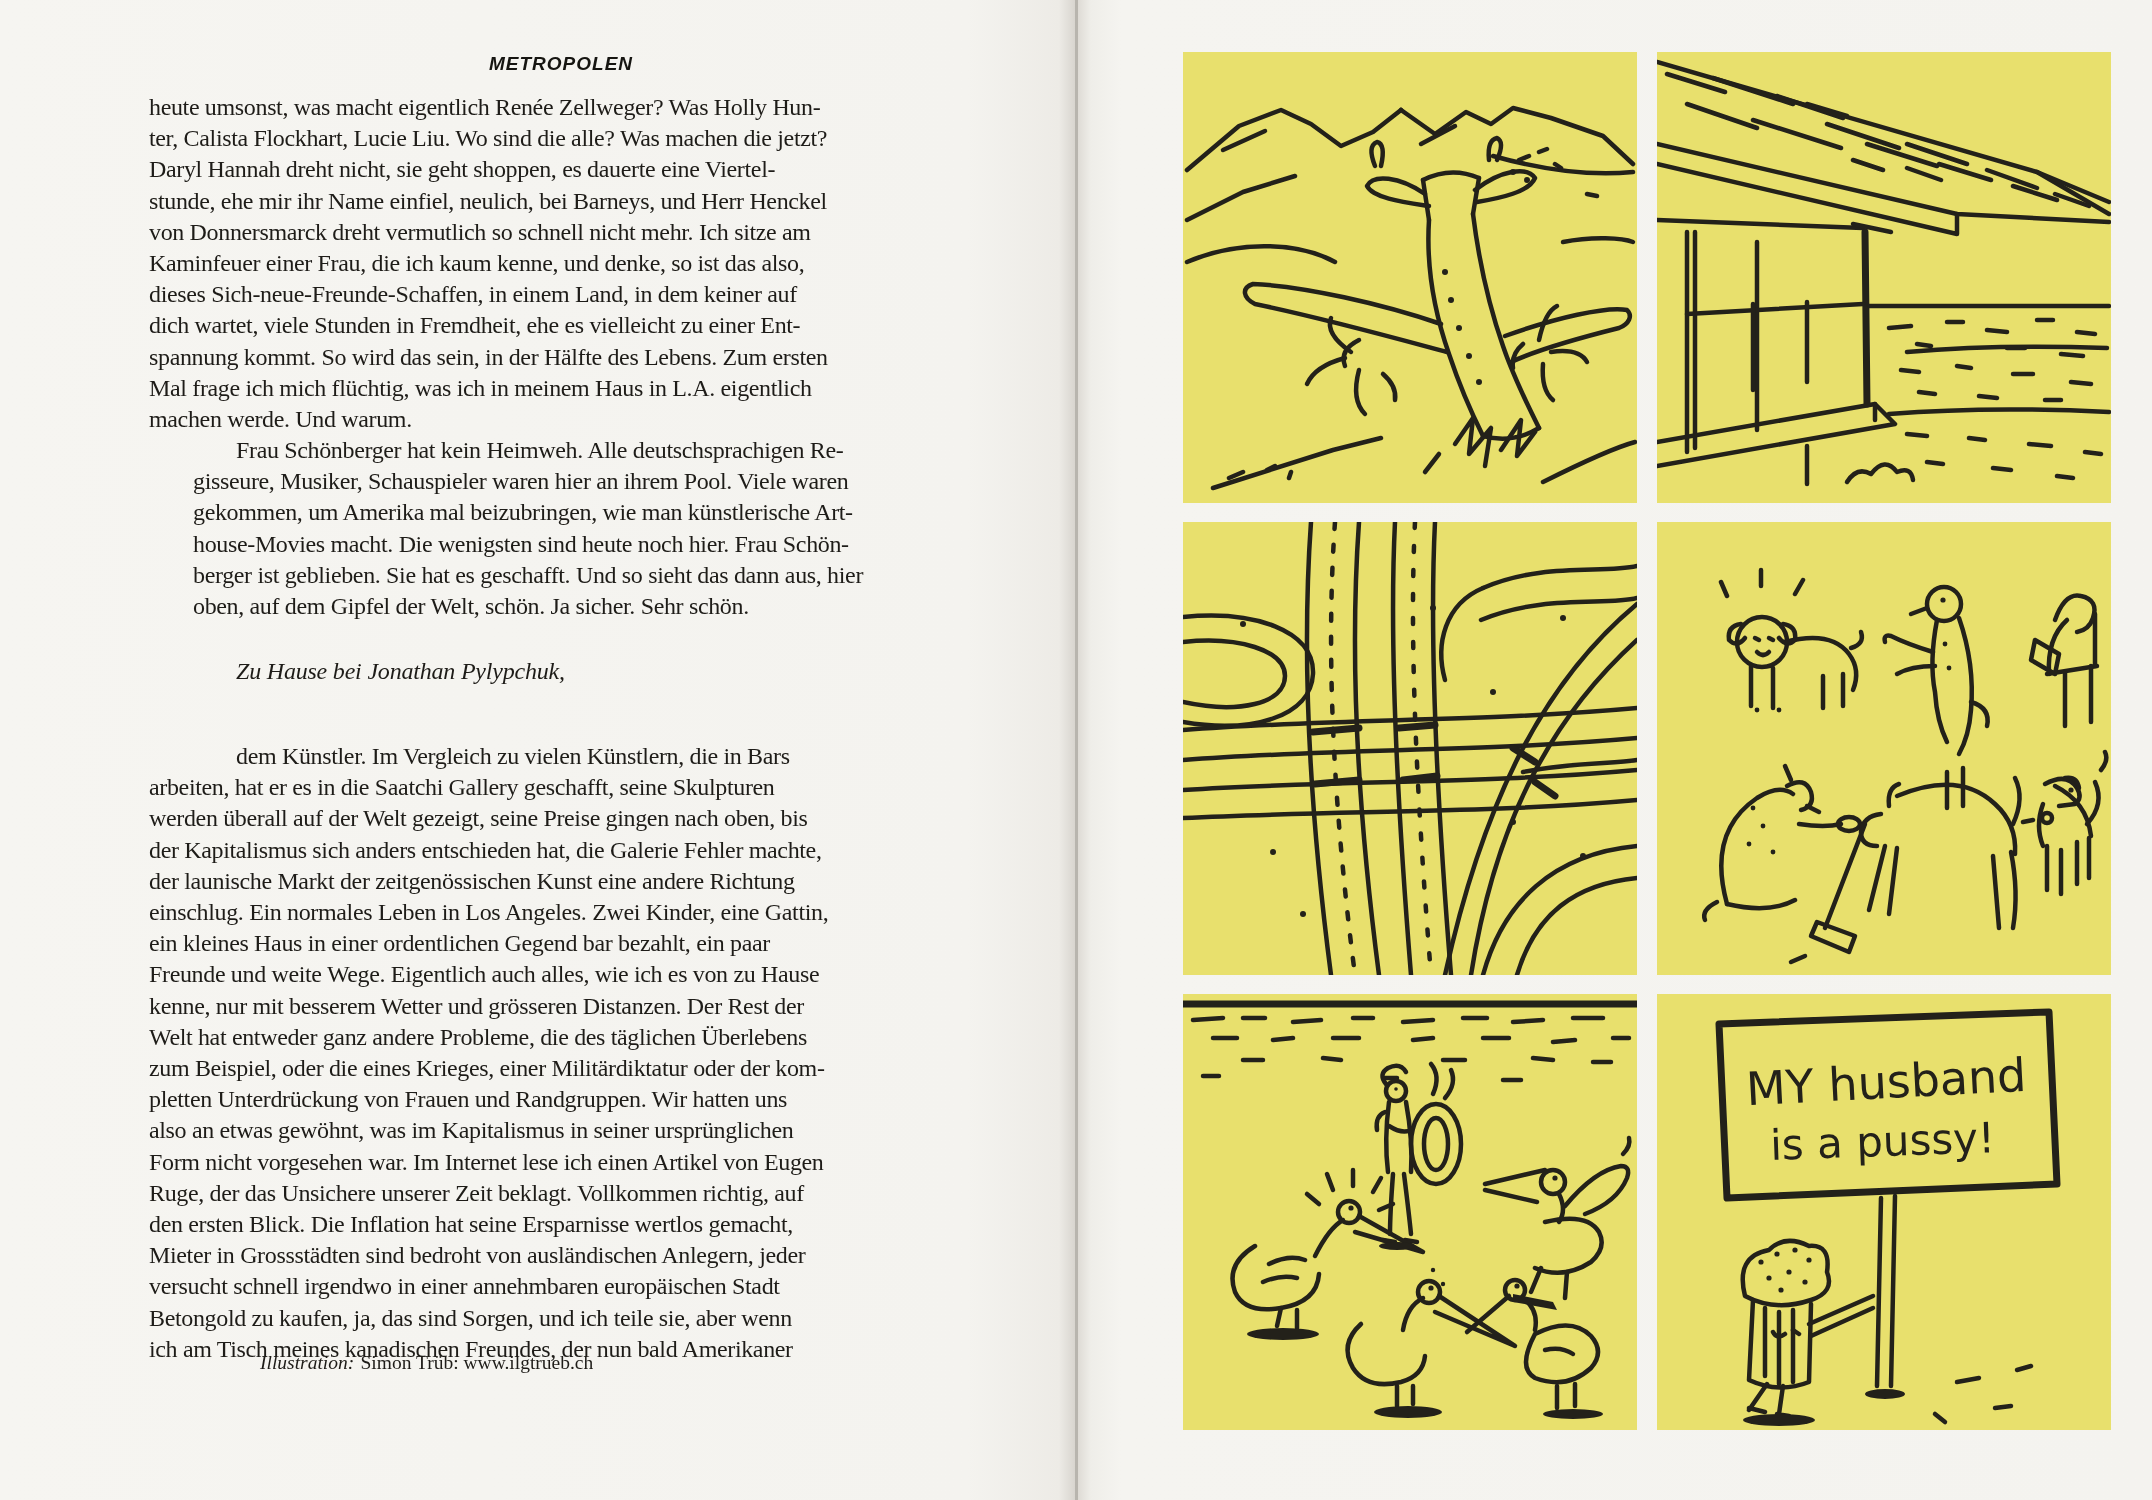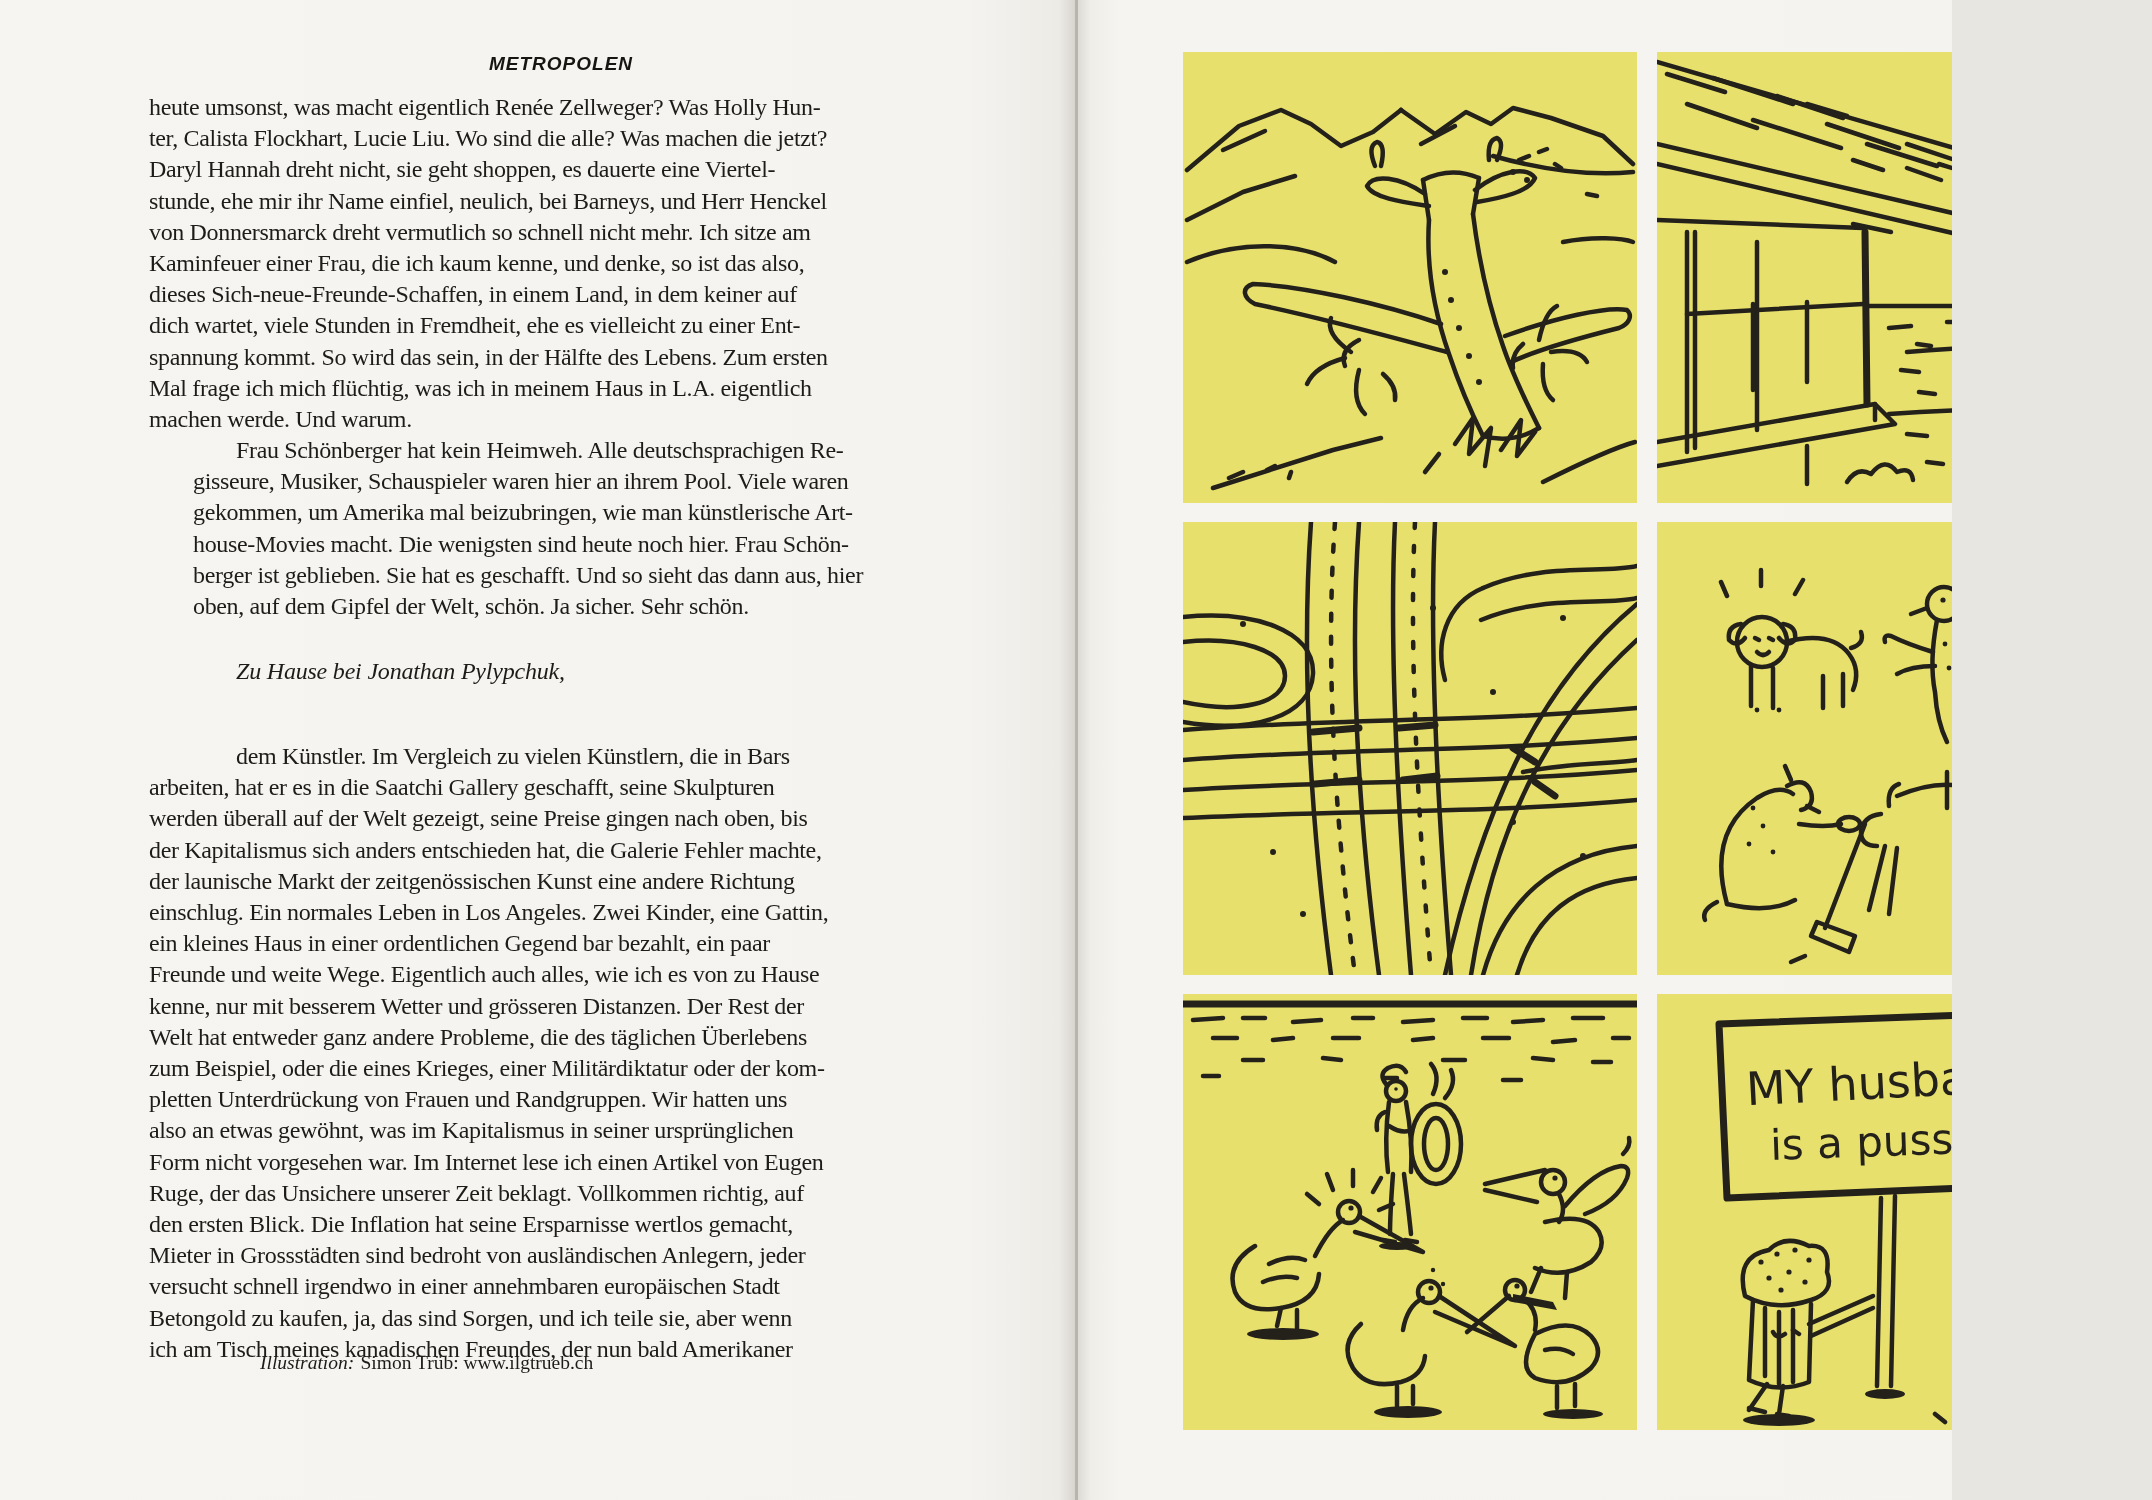--- a/index.html
+++ b/index.html
@@ -1,17 +1,17 @@
 <!DOCTYPE html>
 <html><head>
 <meta charset="utf-8">
 <style>
   html,body{margin:0;padding:0;}
   body{width:2152px;height:1500px;font-family:"Liberation Serif",serif;background:#e8e6e1;}
-  .spread{position:relative;width:1952px;height:1500px;overflow:hidden;background:#86efac;color:#201e19;}
+  .spread{position:relative;width:2152px;height:1500px;overflow:hidden;background:#86efac;color:#201e19;}
   .page{position:absolute;top:0;height:1500px;}
   .page-left{left:0;width:1075px;background:linear-gradient(to right,#f6f5f1 0%,#f4f3ef 90%,#edebe6 98.5%,#d8d5cf 100%);}
   .page-right{left:1078px;width:1074px;background:linear-gradient(to right,#dedbd5 0%,#efeee9 1.2%,#f5f4f0 4%,#f4f3ef 100%);}
   .fold{position:absolute;top:0;left:1075px;width:3px;height:1500px;background:#b8b5ae;}
 
   .kicker{position:absolute;left:489px;top:53px;font-family:"Liberation Sans",sans-serif;
           font-weight:bold;font-style:italic;font-size:19px;letter-spacing:1px;color:#161511;}
   .bodycol{position:absolute;font-size:24px;line-height:31.2px;letter-spacing:-0.35px;
            white-space:pre;color:#1e1c18;}
   .p1{left:149px;top:92px;}

